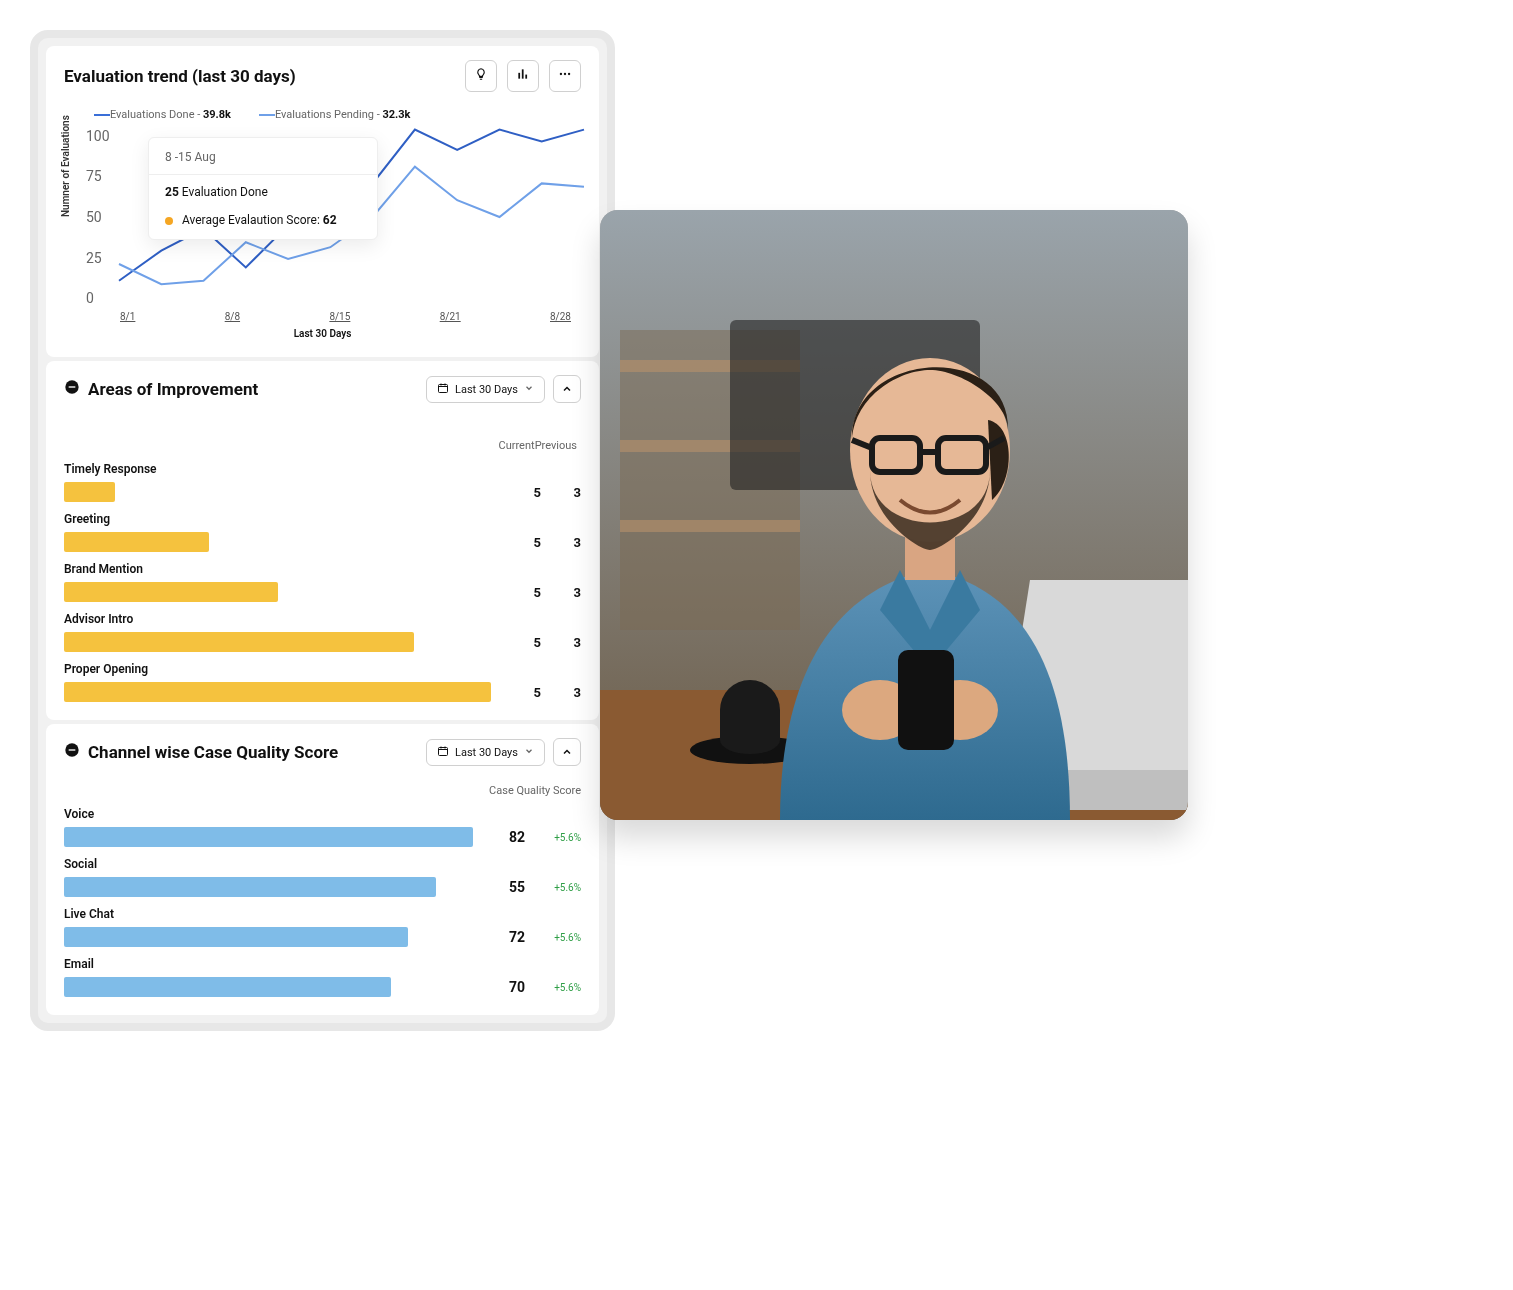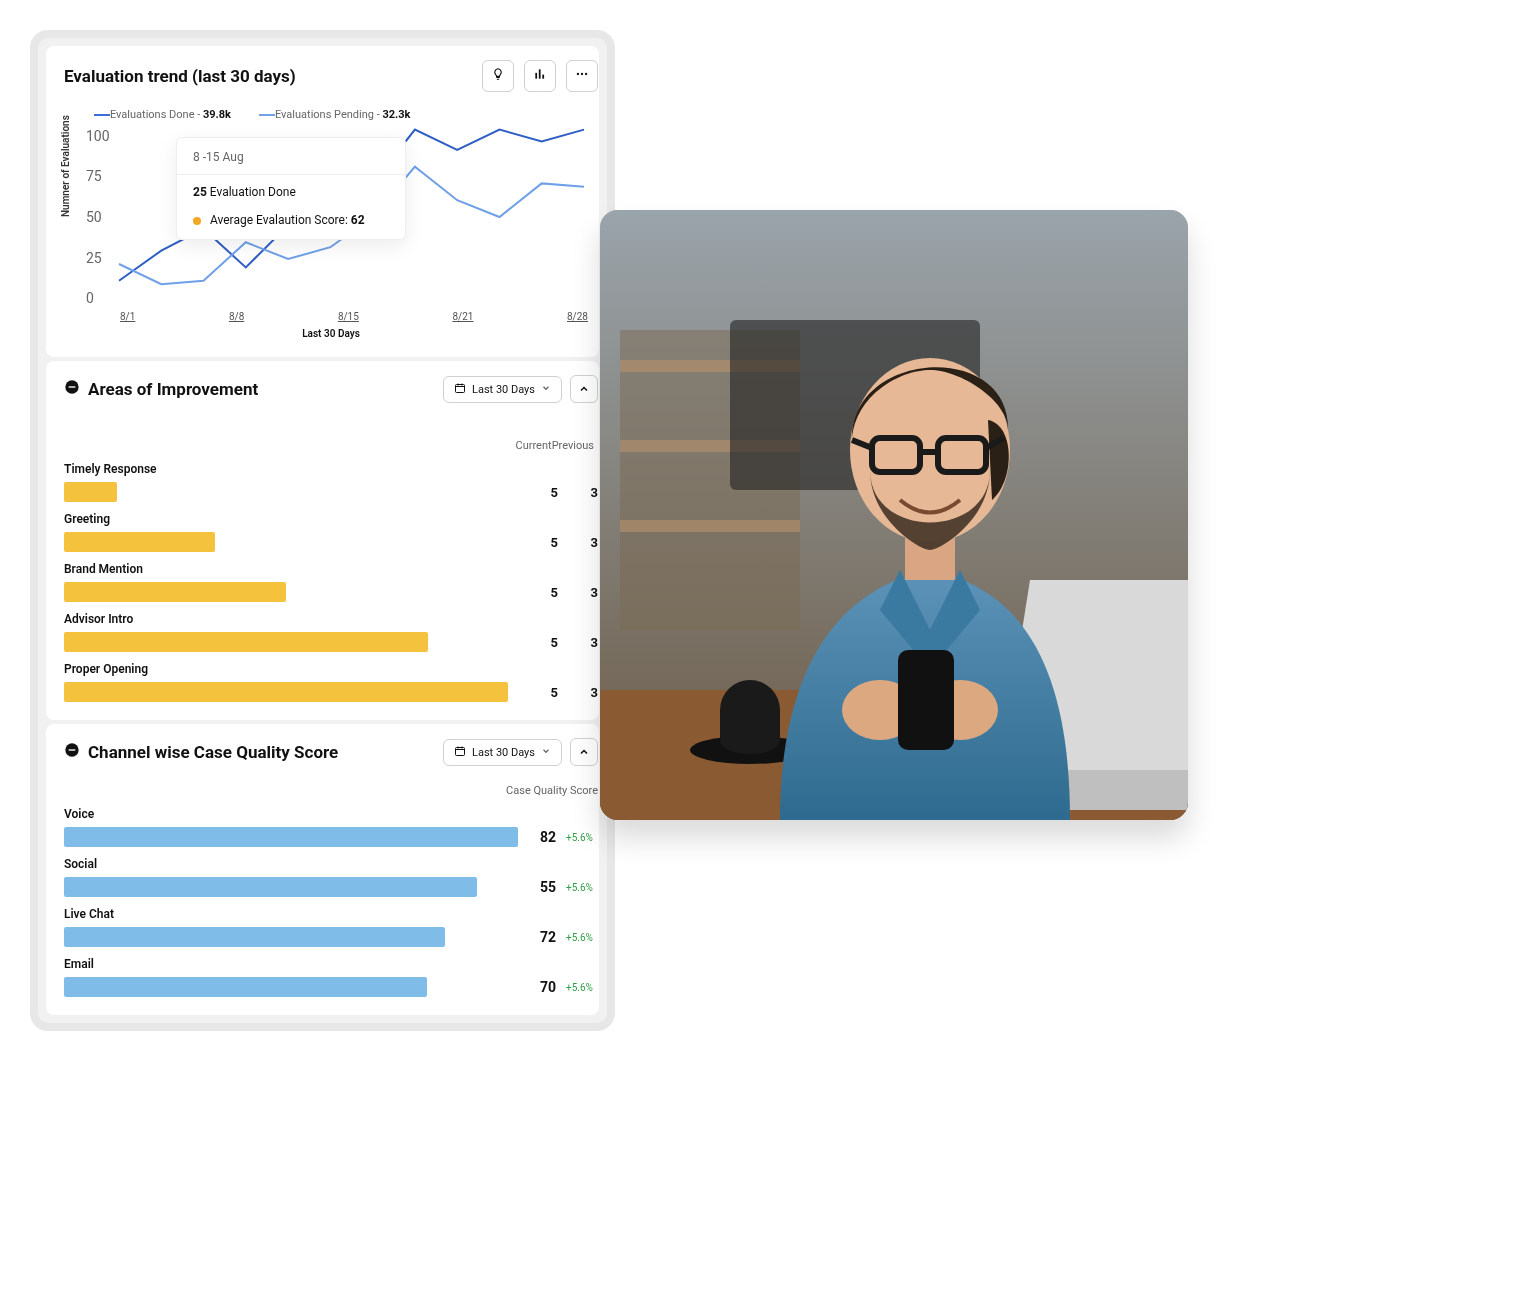--- a/index.html
+++ b/index.html
@@ -19,21 +19,21 @@
     top:30px;
     width:585px;
     border:8px solid #e7e7e7;
     border-radius:18px;
     background:#f1f1f1;
     padding:4px;
   }
   .card {
     background:#fff;
     border-radius:8px;
-    padding:14px 1px 18px 18px;
+    padding:14px 18px 18px 18px;
     margin:4px;
   }
   .card-header {
     display:flex;
     align-items:center;
     justify-content:space-between;
   }
   .card-title {
     font-size:17px;
     font-weight:700;
@@ -67,21 +67,21 @@
   .axon-ylabel{
     position:absolute;left:-4px;top:90px;
     transform:rotate(-90deg);transform-origin:left top;
     font-size:10px;color:#333;font-weight:600;white-space:nowrap;
   }
   .x-ticks{display:flex;justify-content:space-between;margin:4px 10px 0 56px;font-size:10px;color:#555;text-decoration:underline;}
   .x-label{text-align:center;font-size:10px;font-weight:600;margin-top:6px;}
   svg.line-chart{display:block;margin-left:50px;width:475px;height:180px;}
   
   .tooltip{
-    position:absolute;left:112px;top:10px;
+    position:absolute;left:84px;top:10px;
     background:#fff;border:1px solid #eee;border-radius:6px;
     box-shadow:0 6px 20px rgba(0,0,0,.08);
     padding:12px 16px;font-size:12px;width:230px;
   }
   .tooltip hr{border:none;border-top:1px solid #eee;margin:10px -16px;}
   .tooltip .dot{display:inline-block;width:8px;height:8px;border-radius:50%;background:#f5a623;margin-right:6px;vertical-align:middle;}
   
   .sub-controls{display:flex;align-items:center;gap:8px;}
   .date-btn{
     border:1px solid #d0d0d0;border-radius:6px;background:#fff;
@@ -96,23 +96,23 @@
   .metric-row{margin-top:10px;}
   .metric-label{font-size:12px;font-weight:600;margin-bottom:6px;}
   .bar-line{display:flex;align-items:center;gap:10px;}
   .bar-track{flex:1;height:20px;position:relative;}
   .bar-fill{height:20px;background:#f5c23e;border-radius:2px;}
   .bar-fill.blue{background:#7fbce8;}
   .val{width:40px;text-align:right;font-size:13px;font-weight:700;}
   .val.small{width:30px;}
   
   .score-head{display:flex;justify-content:flex-end;font-size:11px;color:#666;margin-top:18px;margin-bottom:4px;}
-  .score-line{display:flex;align-items:center;gap:10px;}
+  .score-line{display:flex;align-items:center;gap:24px;}
   .score-num{font-size:14px;font-weight:700;width:28px;text-align:right;}
-  .delta{font-size:10px;color:#2e9e46;width:32px;}
+  .delta{font-size:10px;color:#2e9e46;width:32px;text-align:right;}
   
   .photo{
     position:absolute;
     left:600px;top:210px;
     width:588px;height:610px;
     border-radius:18px;
     overflow:hidden;
     box-shadow:0 18px 30px rgba(0,0,0,.15);
     background:#aaa;
   }

